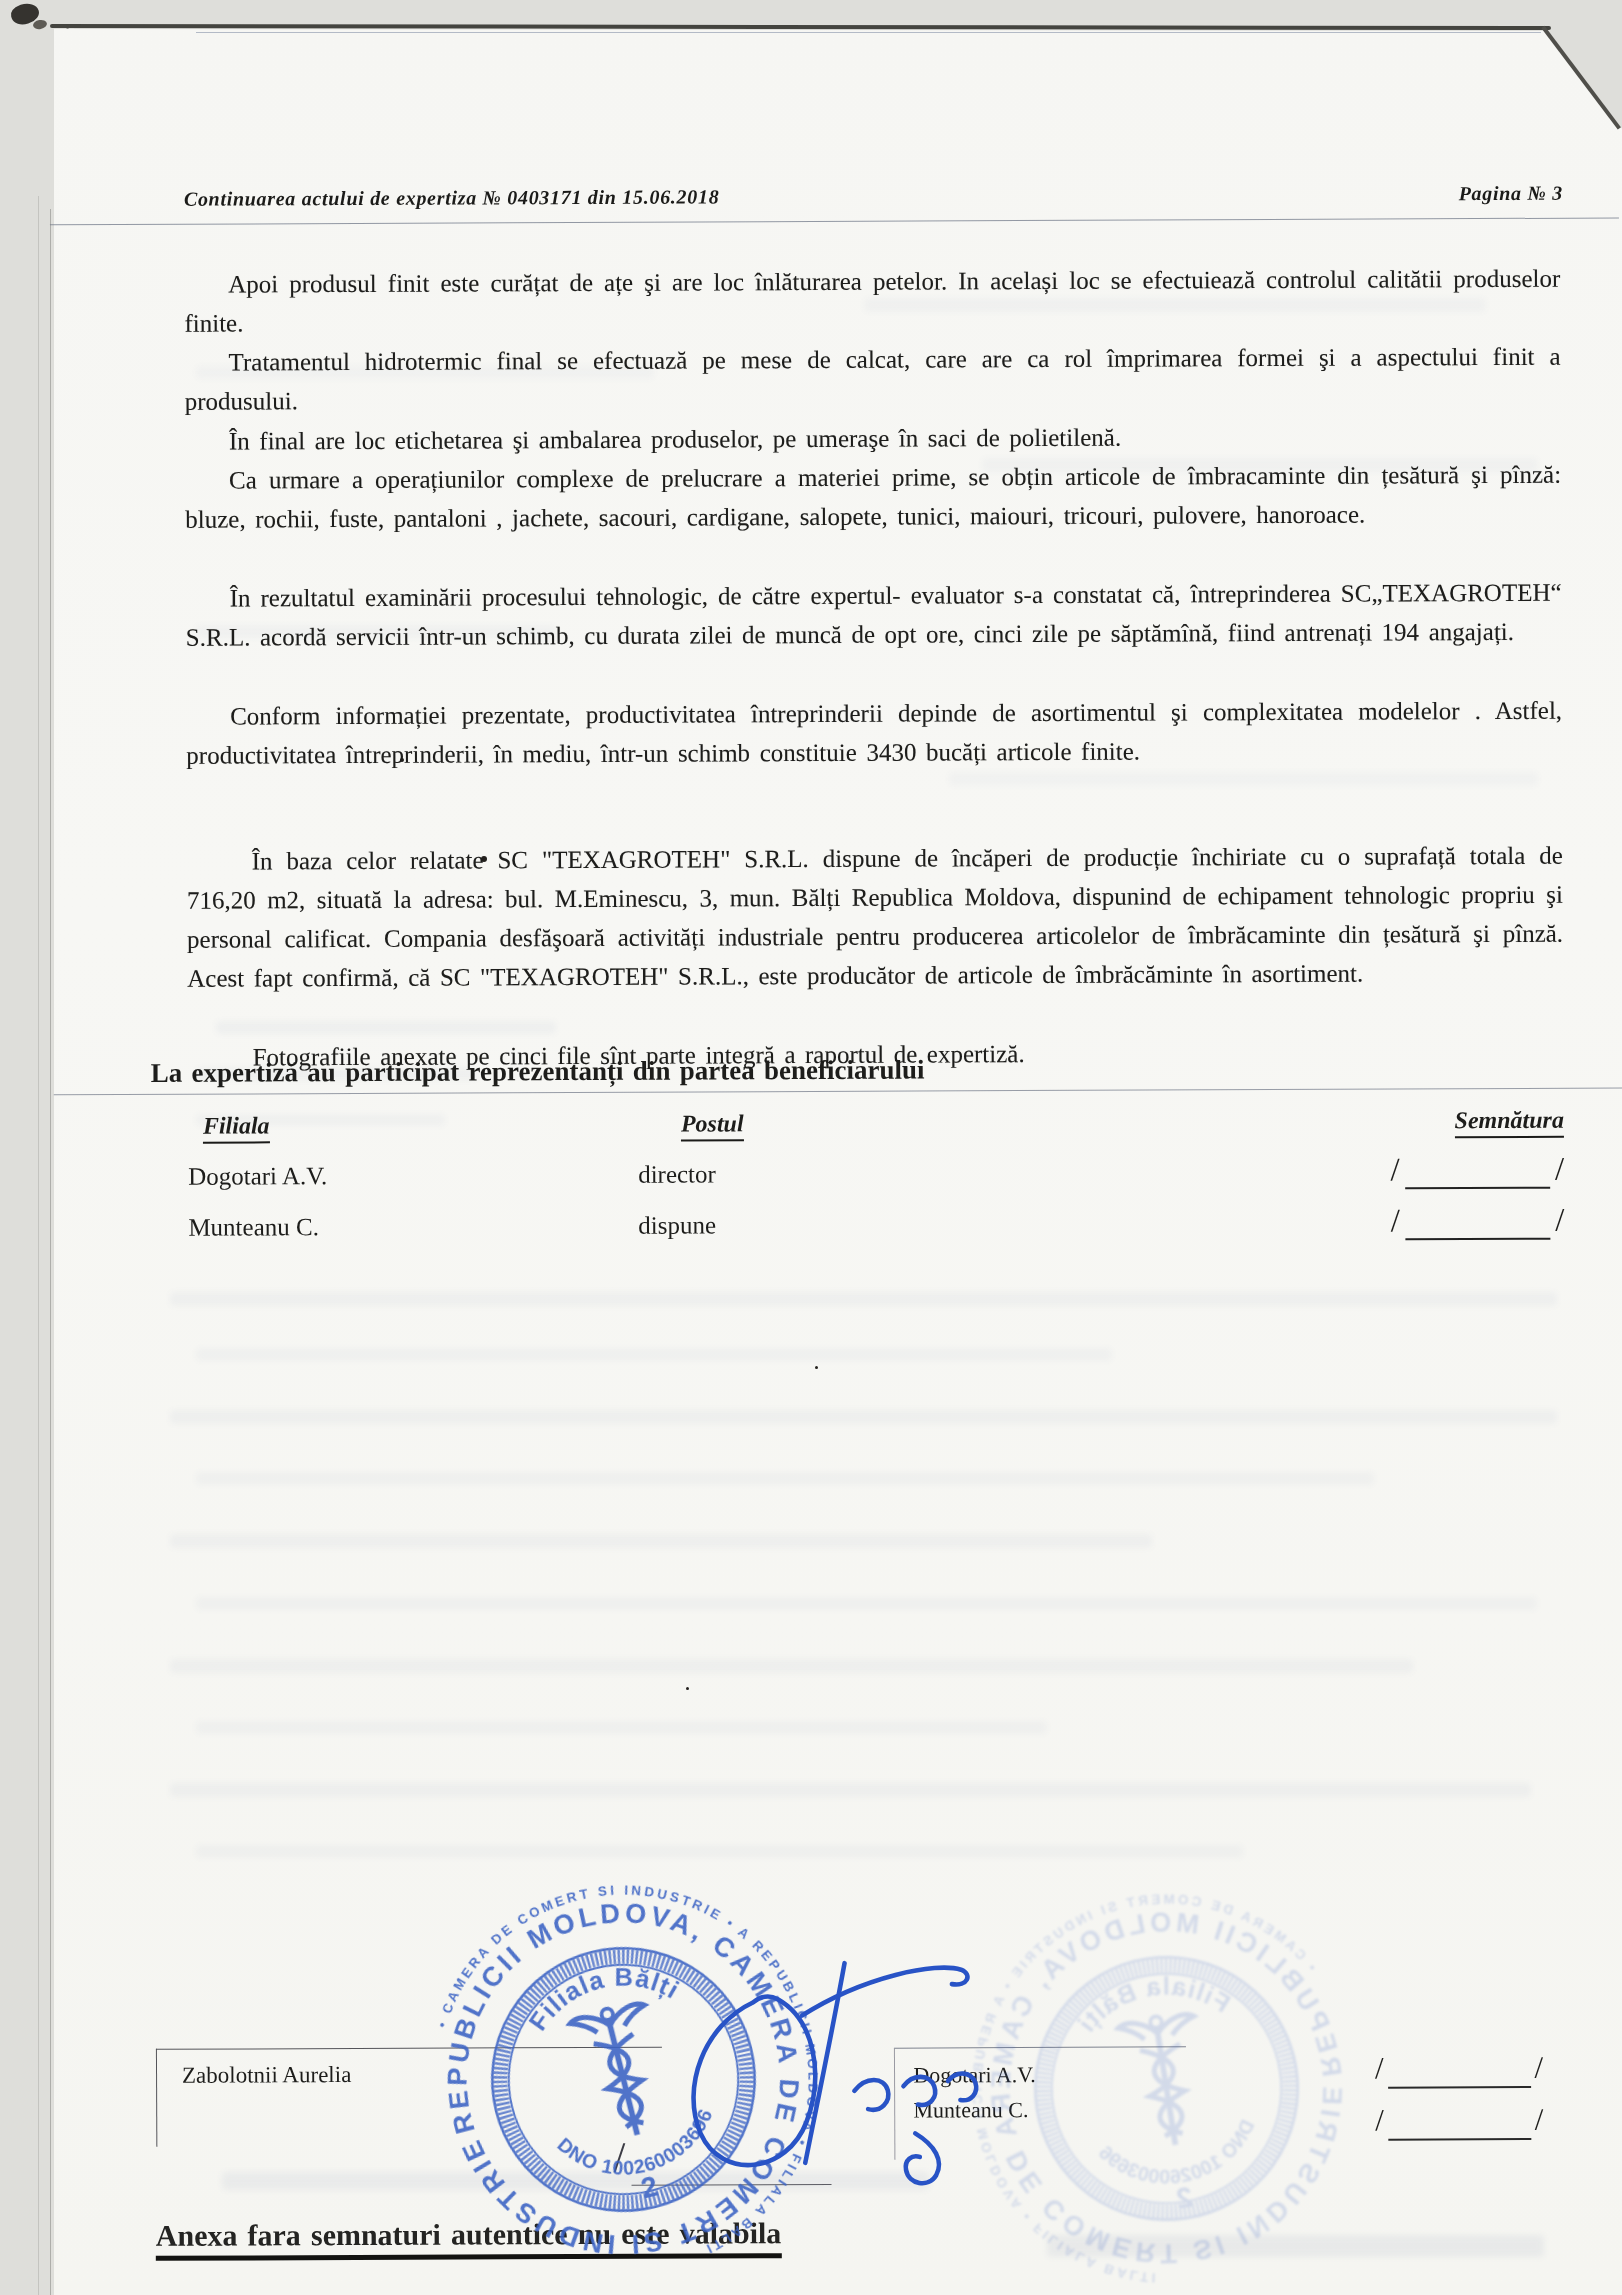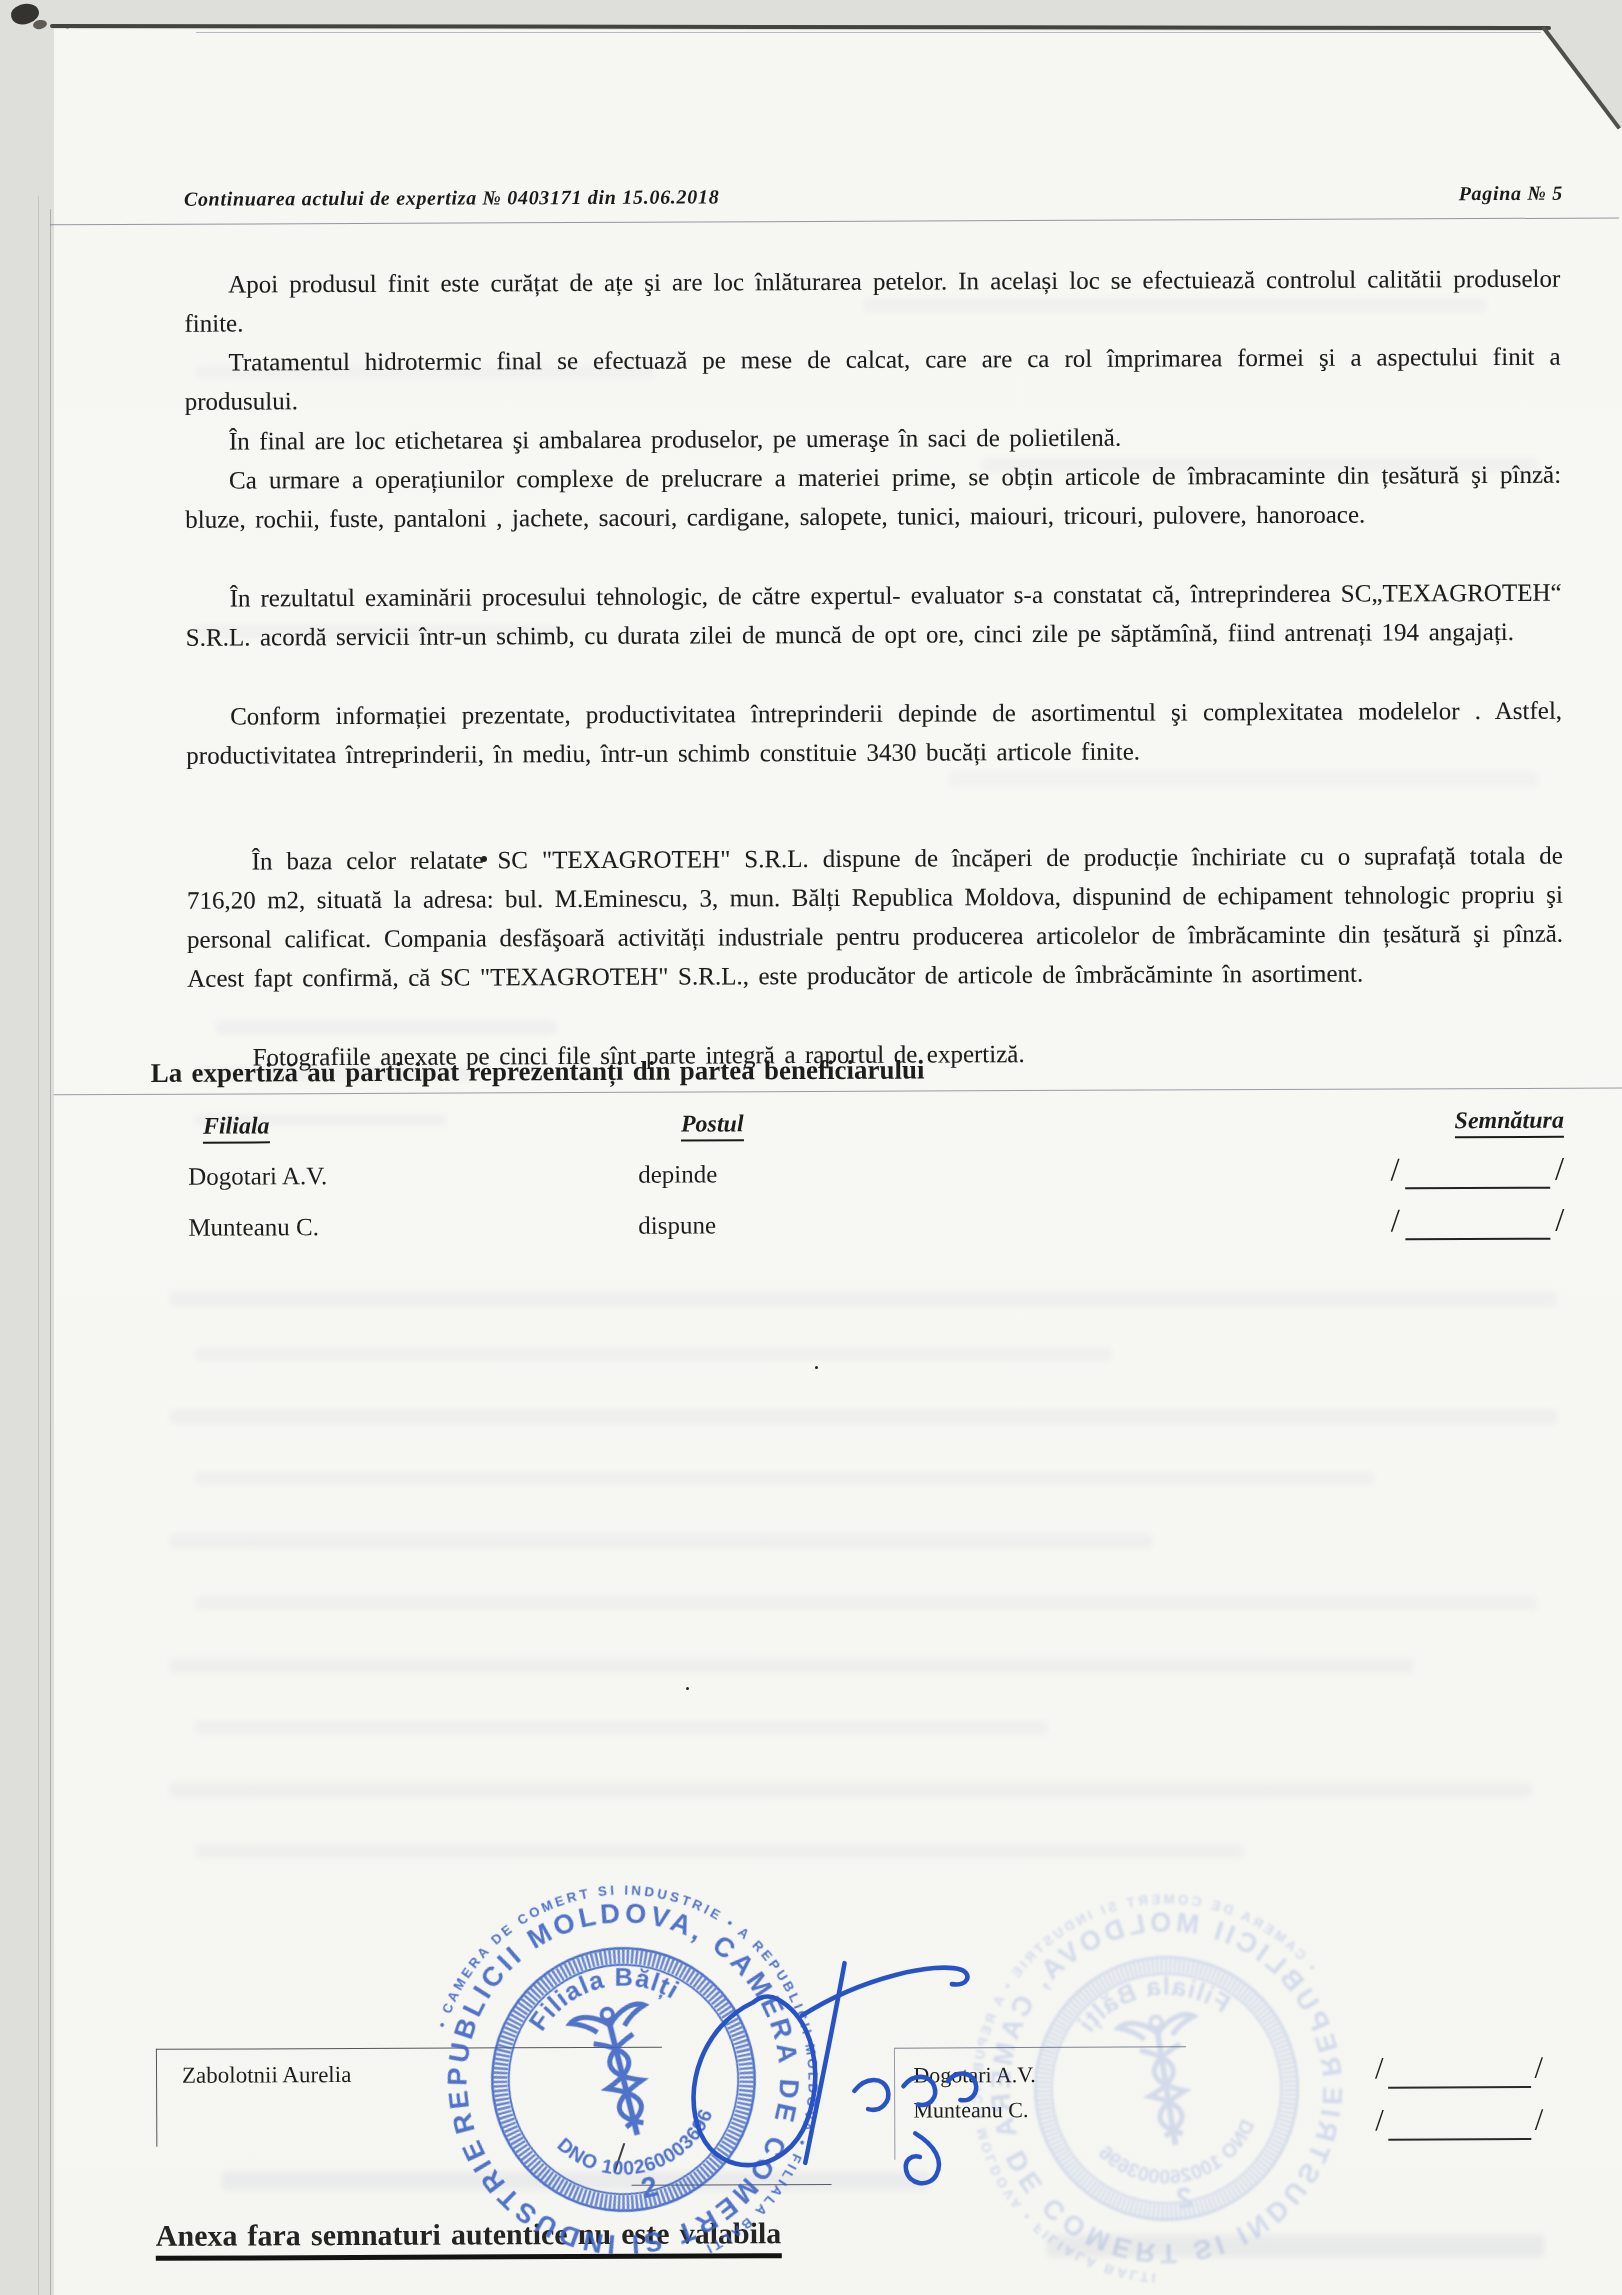--- a/index.html
+++ b/index.html
@@ -113,21 +113,21 @@
 
 <div class="speck" style="left:481px;top:856px;width:5.9px;height:5.9px;"></div>
 <div class="speck" style="left:400px;top:758px;width:3.9px;height:3.9px;"></div>
 <div class="speck" style="left:815px;top:1366px;width:3.3px;height:3.3px;"></div>
 <div class="speck" style="left:686px;top:1687px;width:3.3px;height:3.3px;"></div>
 
 <div class="content">
 
   <div class="hdr">
     <span>Continuarea  actului  de  expertiza  №  0403171  din  15.06.2018</span>
-    <span>Pagina  №  5</span>
+    <span>Pagina  №  3</span>
   </div>
   <div class="rule rule-top"></div>
 
   <p class="para p1">Apoi produsul finit  este curățat de  ațe  şi  are loc înlăturarea petelor.  In același loc  se efectuiează controlul  calitătii  produselor finite.</p>
   <p class="para p2">Tratamentul  hidrotermic  final  se efectuază pe mese de calcat, care are ca rol împrimarea formei şi a aspectului  finit a produsului.</p>
   <p class="para p3">În final  are loc etichetarea şi ambalarea produselor, pe umeraşe în saci de polietilenă.</p>
   <p class="para p4">Ca urmare a operațiunilor complexe de prelucrare a materiei prime, se obțin articole de îmbracaminte din țesătură şi  pînză: bluze, rochii, fuste, pantaloni , jachete, sacouri, cardigane, salopete,  tunici, maiouri,  tricouri, pulovere, hanoroace.</p>
   <p class="para p5">În  rezultatul  examinării procesului tehnologic, de către expertul- evaluator  s-a constatat că, întreprinderea  SC„TEXAGROTEH“ S.R.L. acordă  servicii într-un schimb, cu durata zilei de muncă  de opt ore, cinci zile pe săptămînă, fiind antrenați 194 angajați.</p>
   <p class="para p6">Conform informației prezentate, productivitatea întreprinderii depinde  de asortimentul şi complexitatea modelelor . Astfel,  productivitatea întreprinderii,  în mediu,   într-un schimb constituie 3430 bucăți articole finite.</p>
   <p class="para p7">În baza celor relatate  SC "TEXAGROTEH" S.R.L.   dispune  de  încăperi  de producție închiriate cu o suprafață totala  de 716,20 m2,  situată la adresa: bul. M.Eminescu, 3, mun. Bălți  Republica Moldova,   dispunind de  echipament tehnologic  propriu  şi personal calificat. Compania  desfăşoară activități  industriale pentru producerea   articolelor  de îmbrăcaminte din  țesătură şi pînză.  Acest fapt confirmă, că   SC "TEXAGROTEH" S.R.L., este producător de articole  de îmbrăcăminte în asortiment.</p>
@@ -137,21 +137,21 @@
   <div class="rule rule-mid"></div>
 
   <div class="thead">
     <span class="col col-name">Filiala</span>
     <span class="col col-post">Postul</span>
     <span class="col col-sig">Semnătura</span>
   </div>
 
   <div class="prow row1">
     <span class="cell-name">Dogotari A.V.</span>
-    <span class="cell-post">depinde</span>
+    <span class="cell-post">director</span>
     <span class="sigslot">
       <span class="slash">/</span>
       <span class="line"></span>
       <span class="slash">/</span>
     </span>
   </div>
   <div class="prow row2">
     <span class="cell-name">Munteanu C.</span>
     <span class="cell-post">dispune</span>
     <span class="sigslot">

